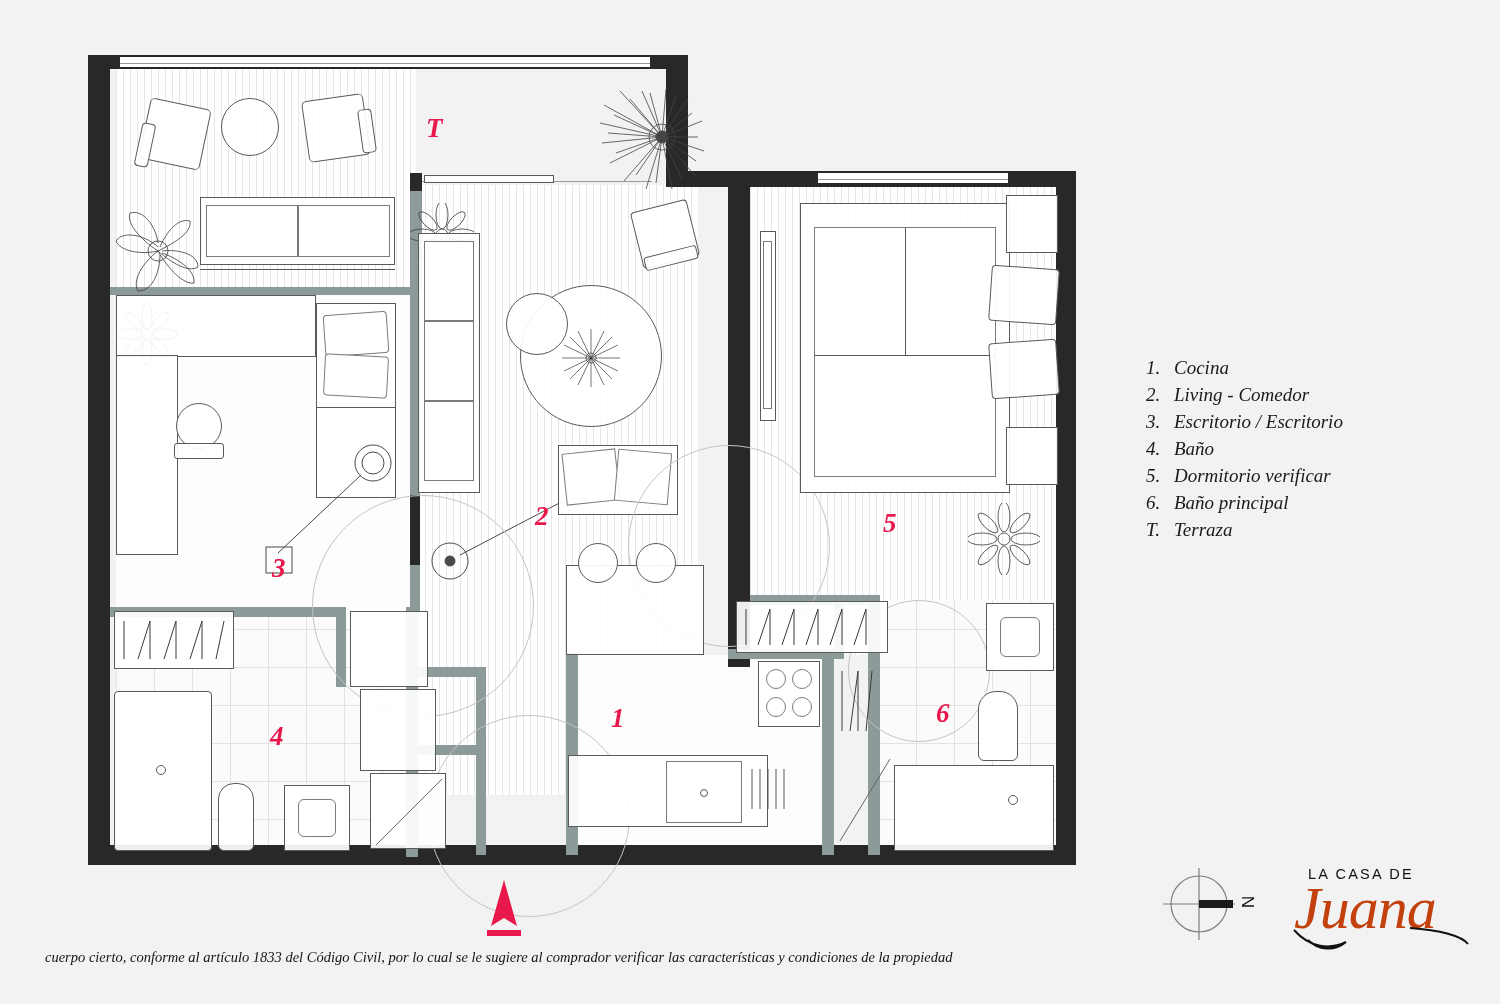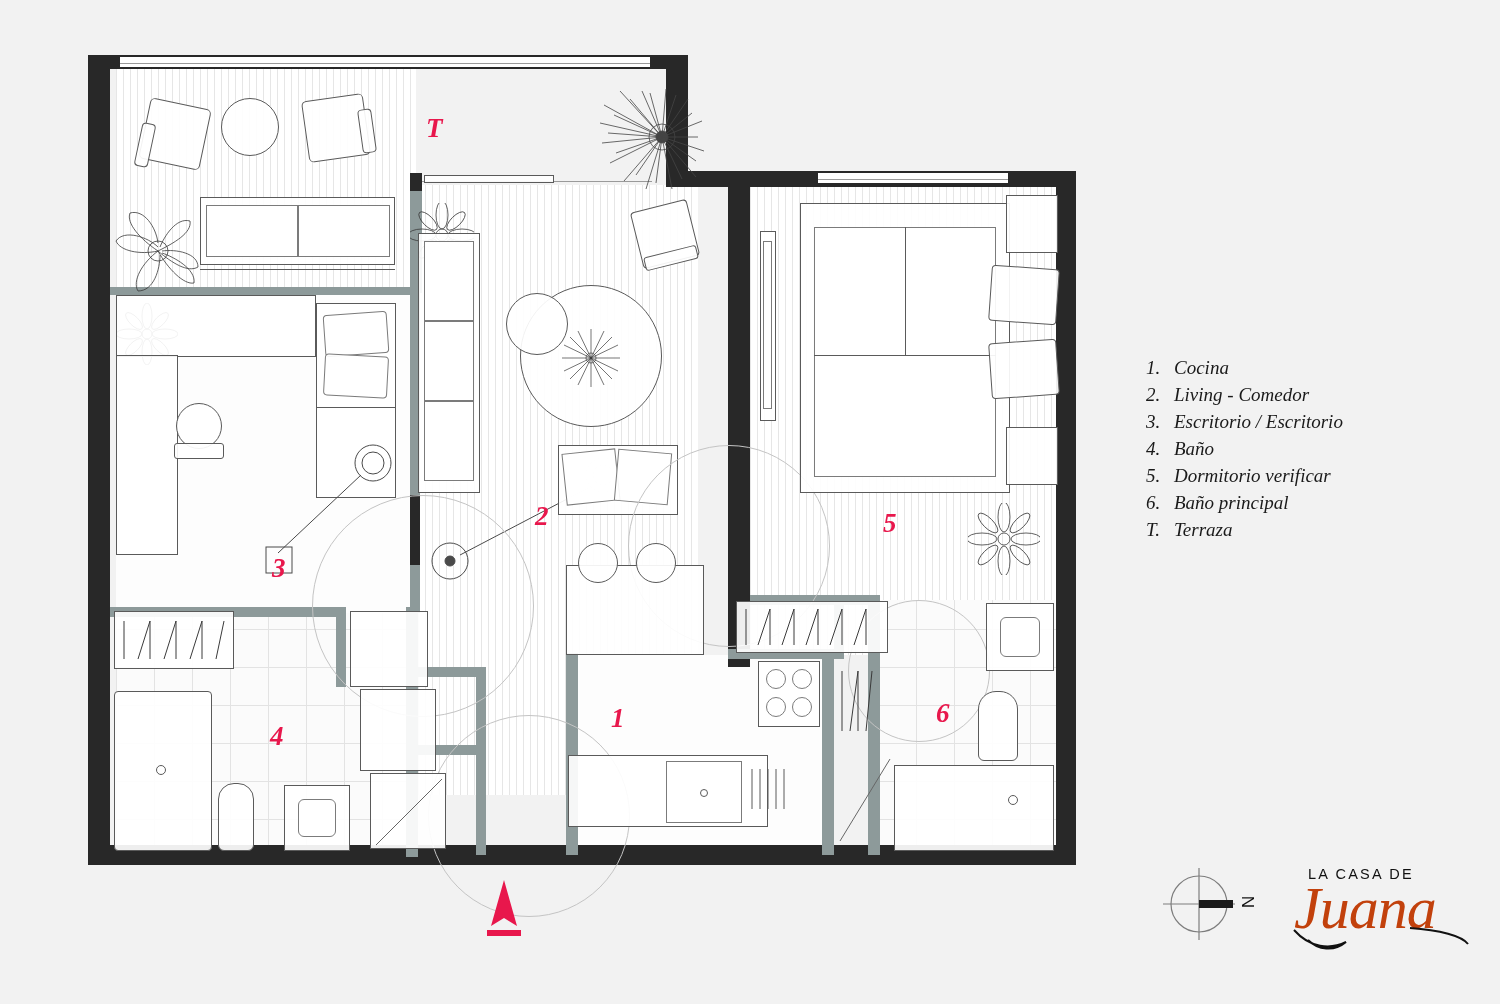--- a/index.html
+++ b/index.html
@@ -416,15 +416,16 @@
   <div class="brand">
     <div class="lc">LA CASA DE</div>
     <div class="jn">Juana</div>
     <svg class="swash" width="180" height="26" viewBox="0 0 180 26">
       <path d="M4 4 C20 22 40 24 56 16 C44 26 28 24 18 14" fill="none" stroke="#111" stroke-width="2"></path>
       <path d="M120 2 C150 4 172 10 178 18" fill="none" stroke="#111" stroke-width="2"></path>
     </svg>
   </div>
 
   <div class="disclaimer">
+    <div>cuerpo cierto, conforme al artículo 1833 del Código Civil, por lo cual se le sugiere al comprador verificar las características y condiciones de la propiedad</div>
   </div>
 
 </div>
 
 </body></html>

